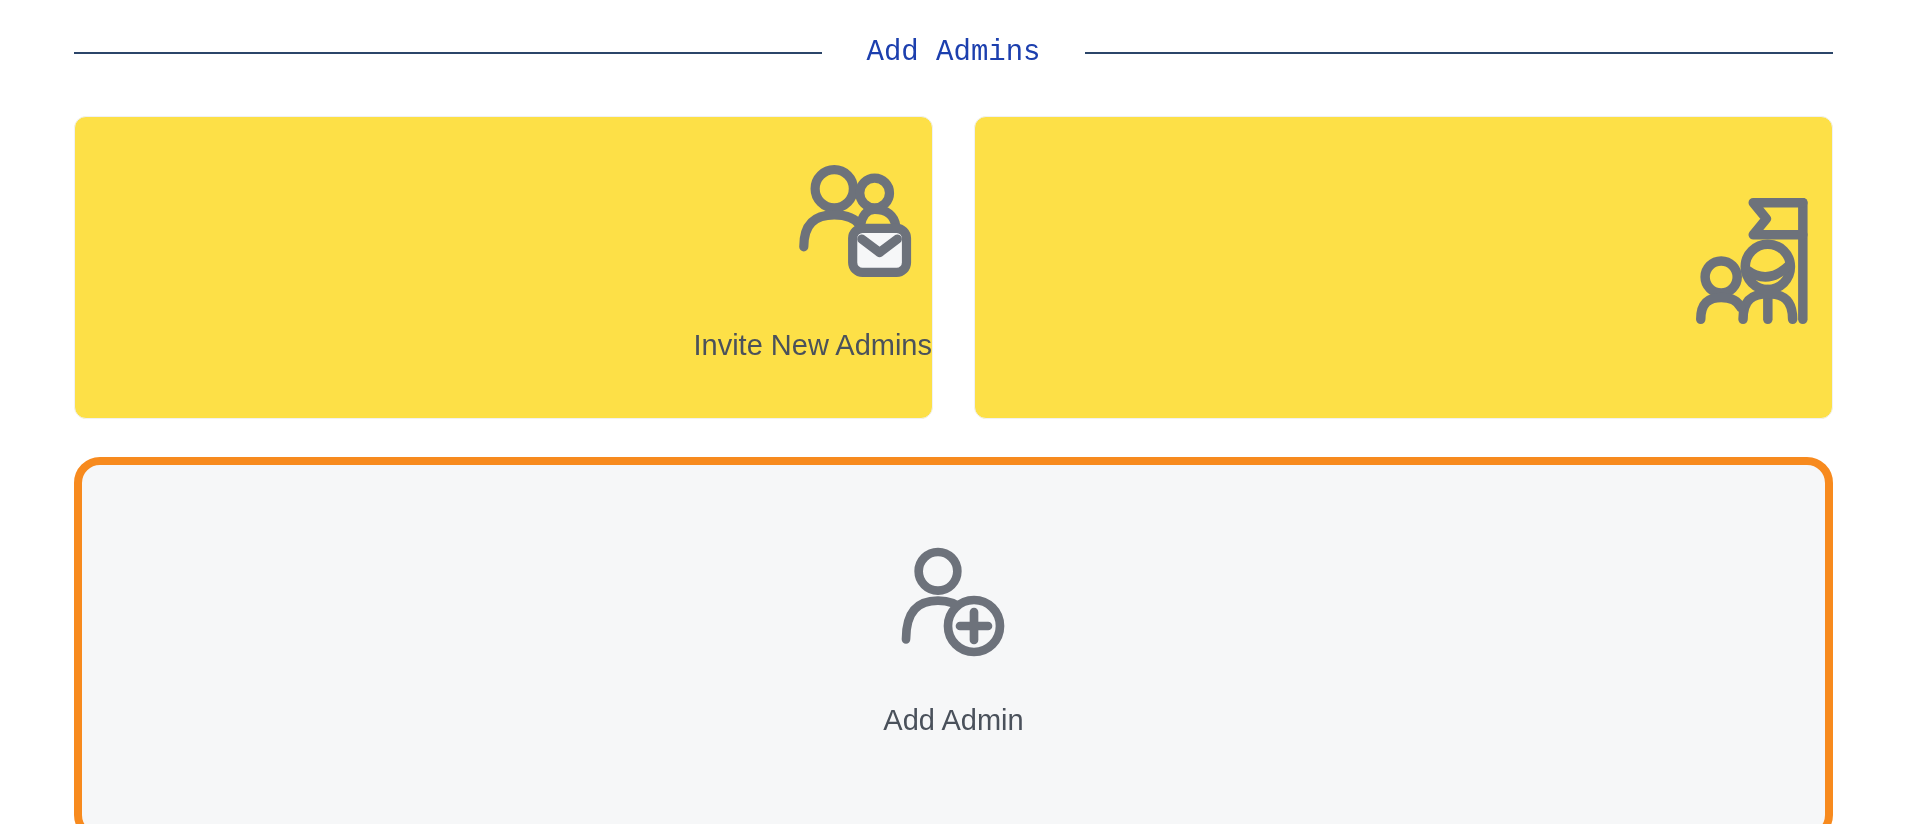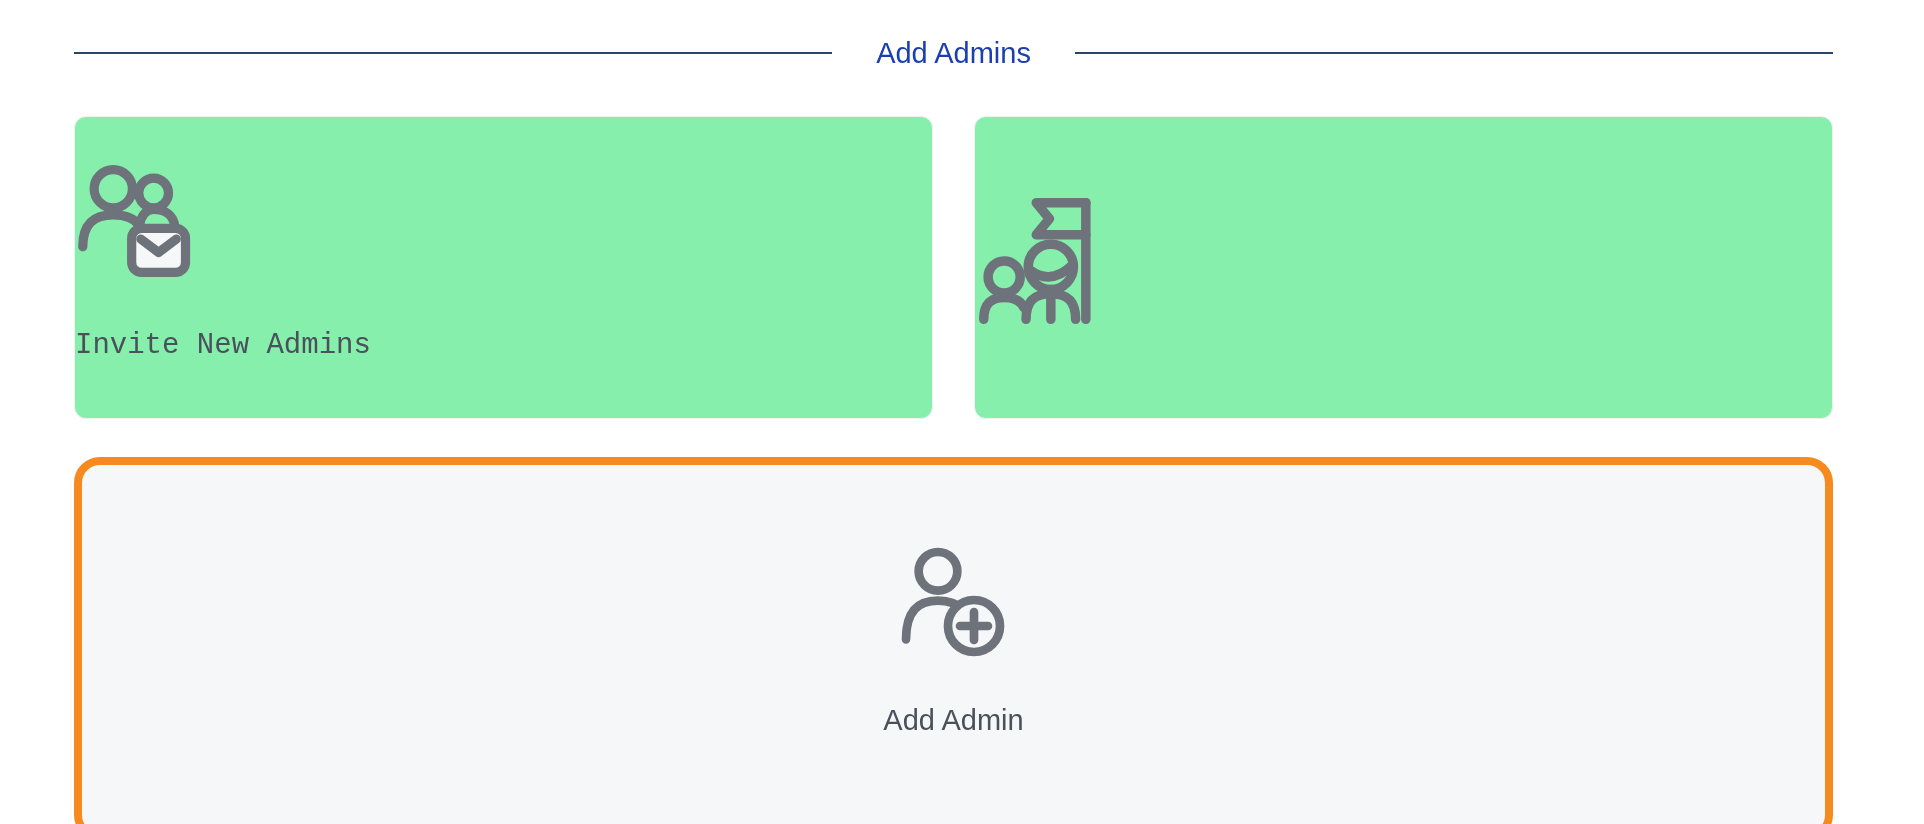--- a/index.html
+++ b/index.html
@@ -15,20 +15,21 @@
     left: 74px; top: 0;
     width: 1759px;
   }
   
   .divider-row {
     margin-top: 36px;
     height: 34px;
     display: flex;
     align-items: center;
     gap: 44px;
+    font-family: Liberation Mono, monospace;
   }
   .divider-line {
     flex: 1;
     height: 2.5px;
     background: #2b4569;
   }
   .divider-title {
     color: #1c3fae;
     font-size: 29px;
     line-height: 34px;
@@ -36,30 +37,29 @@
   }
   
   .cards-row {
     margin-top: 46px;
     display: grid;
     grid-template-columns: 1fr 1fr;
     gap: 41px;
   }
   .card {
     height: 303px;
-    background: #86efac;
+    background: #fde047;
     border: 1px solid #f0f1f3;
     border-radius: 12px;
     display: flex;
     flex-direction: column;
-    align-items: flex-start;
+    align-items: flex-end;
     justify-content: center;
     padding-bottom: 14px;
     cursor: pointer;
-    font-family: Liberation Mono, monospace;
   }
   .card .icon-wrap { line-height: 0; }
   .card-label {
     margin-top: 34px;
     font-size: 29px;
     color: #4a515b;
   }
   
   .card-highlight {
     margin-top: 38px;

